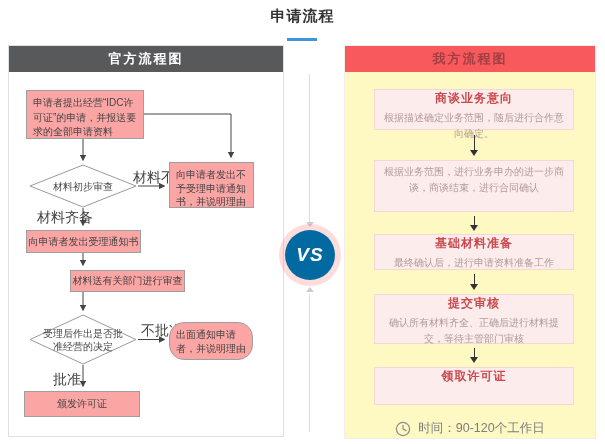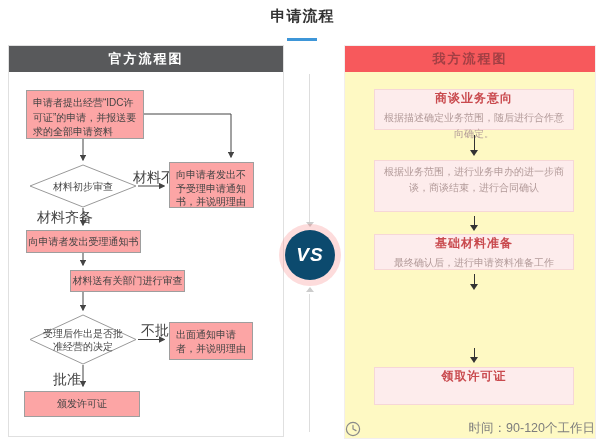--- a/index.html
+++ b/index.html
@@ -32,31 +32,31 @@
   .rbody { position:relative; width:250px; height:366px; }
   .step { position:absolute; left:29px; width:200px; background:#fdecec;
     border:1px solid #f6d7d7; text-align:center; }
   .step .t { font-weight:bold; font-size:12px; color:#c94a4e; letter-spacing:1px; }
   .step .d { font-size:10px; color:#b29a99; line-height:1.55; margin-top:3px; padding:0 8px; }
   .va { position:absolute; width:11px; }
   .va .line { margin:0 auto; width:1px; height:calc(100% - 6px); background:#333; }
   .va:after { content:""; position:absolute; bottom:0; left:1px;
     border-left:4px solid transparent; border-right:4px solid transparent; border-top:6px solid #333; }
   .timebox { position:absolute; top:348px; left:0; right:0; display:flex;
-    justify-content:space-between; align-items:center; gap:7px; color:#7d7d7d; font-size:12.5px; }
+    justify-content:center; align-items:center; gap:7px; color:#7d7d7d; font-size:12.5px; }
 
   
   .divider { position:absolute; width:1px; background:#ddd; left:309px; }
   .div-top { top:74px; height:148px; }
   .div-bottom { top:294px; height:138px; }
   .div-tri { position:absolute; left:306px; width:0; height:0; }
   .tri-down { top:222px; border-left:4px solid transparent; border-right:4px solid transparent; border-top:5px solid #ccc; }
   .tri-up { top:287px; border-left:4px solid transparent; border-right:4px solid transparent; border-bottom:5px solid #ccc; }
   .vs-badge { position:absolute; left:285px; top:230px; width:50px; height:50px;
-    border-radius:50%; background:#0c4a6e; box-shadow:0 0 0 6px rgba(247,95,95,0.22);
+    border-radius:50%; background:#0369a1; box-shadow:0 0 0 6px rgba(247,95,95,0.22);
     color:#fff; font-size:19px; font-weight:bold; text-align:center; line-height:50px;
     font-style:italic; letter-spacing:1px; }
 </style>
 </head>
 <body>
 
 <div class="stage">
 
   <div class="page-title">申请流程</div>
   <div class="title-underline"></div>
@@ -94,21 +94,21 @@
       <div class="lbl" style="left:28px; top:137px;">材料齐备</div>
 
       <div class="obox center" style="left:17px; top:158px; width:115px; height:23px; line-height:21px;">向申请者发出受理通知书</div>
 
       <div class="obox center" style="left:17px; top:198px; width:115px; height:22px; line-height:20px;margin-left:44px;">材料送有关部门进行审查</div>
 
       <div class="dtext" style="left:32px; top:255px; width:84px;">受理后作出是否批准经营的决定</div>
 
       <div class="lbl" style="left:132px; top:250px;">不批准</div>
 
-      <div class="obox pad" style="left:160px; top:250px; width:84px; height:38px; line-height:1.4;">出面通知申请者，并说明理由</div>
+      <div class="obox pad" style="left:160px; top:250px; width:84px; height:38px; line-height:1.4;border-radius:15px;">出面通知申请者，并说明理由</div>
 
       <div class="lbl" style="left:44px; top:299px;">批准</div>
 
       <div class="obox center" style="left:15px; top:319px; width:116px; height:26px; line-height:24px;">颁发许可证</div>
     </div>
   </div>
 
   <div class="divider div-top"></div>
   <div class="div-tri tri-down"></div>
   <div class="vs-badge">VS</div>
@@ -135,20 +135,24 @@
         </div>
 
       <div class="step" style="top:162px; height:36px;">
         <div class="t">基础材料准备</div>
         <div class="d">最终确认后，进行申请资料准备工作</div>
       </div>
       <div class="va" style="left:124px; top:202px; height:16px;">
           <div class="line"></div>
         </div>
 
+      <div class="step" style="top:222px; height:50px;">
+        <div class="t">提交审核</div>
+        <div class="d">确认所有材料齐全、正确后进行材料提交，等待主管部门审核</div>
+      </div>
       <div class="va" style="left:124px; top:276px; height:15px;">
           <div class="line"></div>
         </div>
 
       <div class="step" style="top:295px; height:38px;">
         <div class="t">领取许可证</div>
       </div>
 
       <div class="timebox">
         <svg width="16" height="16" viewBox="0 0 16 16">

